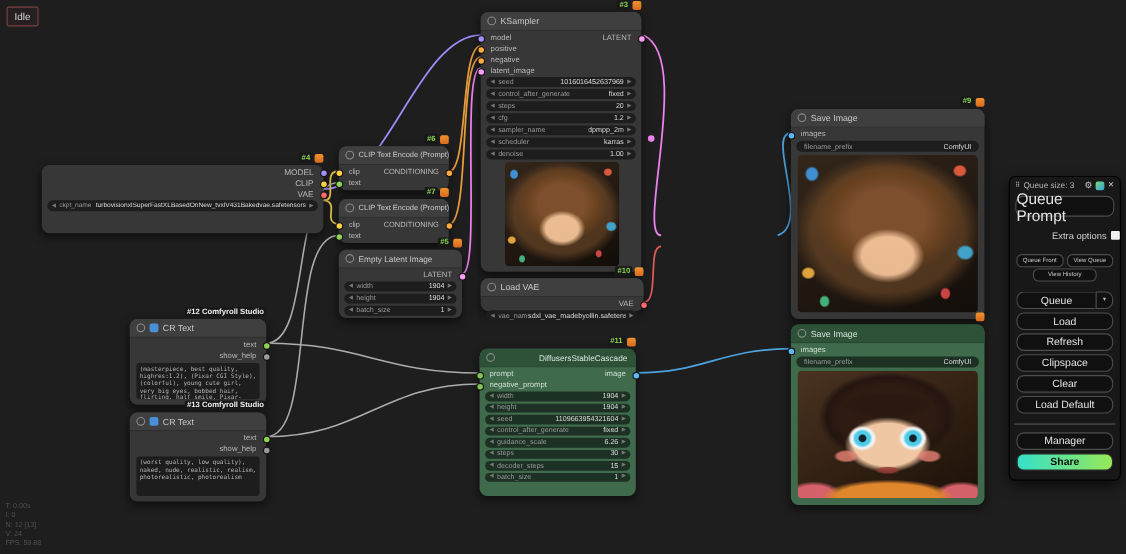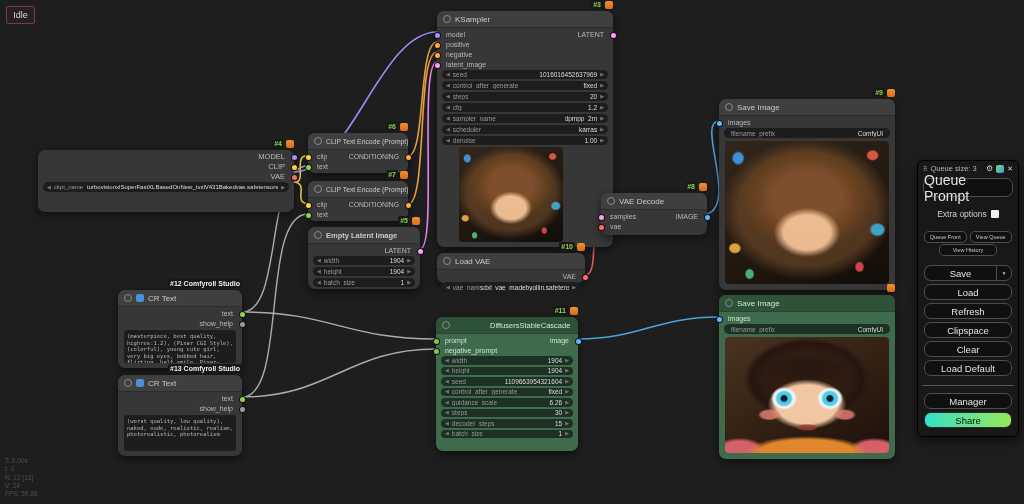--- a/index.html
+++ b/index.html
@@ -78,28 +78,28 @@
   .mhead .sp{flex:1;}
   .micon{font-size:8px;color:#cfcfcf;font-style:normal;line-height:8px;}
   .imgic{width:8px;height:8px;border-radius:2px;background:linear-gradient(135deg,#7ddc6e,#2e9de0);}
   .mbtn{display:flex;align-items:center;justify-content:center;height:14px;margin:3px 6px;
     background:#101010;border:1px solid #4e4e4e;border-radius:7px;color:#e4e4e4;font-size:9.5px;cursor:pointer;}
   .mbtn.big{height:17px;font-size:14px;margin:3px 5px;}
   .splitwrap{display:flex;margin:3px 6px;gap:0;}
   .splitwrap .mbtn{flex:1;margin:0;border-radius:7px 0 0 7px;border-right:none;}
   .splitwrap .seg{width:14px;background:#101010;border:1px solid #4e4e4e;border-radius:0 7px 7px 0;
     display:flex;align-items:center;justify-content:center;color:#bbb;font-size:5px;cursor:pointer;}
-  .xrow{display:flex;align-items:center;justify-content:center;gap:4px;font-size:8.5px;color:#cfcfcf;margin:12px 0;}
+  .xrow{display:flex;align-items:center;justify-content:flex-end;gap:4px;font-size:8.5px;color:#cfcfcf;margin:12px 0;}
   .chk{width:8px;height:8px;background:#f0f0f0;border-radius:1px;}
   .srow{display:flex;gap:3px;margin:1px 6px;justify-content:center;}
   .sbtn{flex:1;height:10px;display:flex;align-items:center;justify-content:center;background:#101010;
     border:1px solid #4e4e4e;border-radius:5px;color:#c8c8c8;font-size:5.5px;cursor:pointer;}
   .sbtn.solo{flex:0 0 56px;}
   .mdiv{height:1px;background:#555;margin:9px 4px 7px;}
-  .share{background:linear-gradient(90deg,#35e0c8,#96e858);color:#0c0c0c;font-weight:normal;border-color:#2d2d2d;}
+  .share{background:linear-gradient(90deg,#35e0c8,#96e858);color:#0c0c0c;font-weight:bold;border-color:#2d2d2d;}
 
   
   #idle{position:absolute;left:6px;top:6px;width:27px;height:16px;background:#272022;border:1px solid #7c4040;
     color:#d8d8d8;font-size:9px;display:flex;align-items:center;justify-content:center;border-radius:2px;z-index:5;}
   #stats{position:absolute;left:5px;top:457px;font-size:6.5px;line-height:8.3px;color:#4f4f4f;z-index:2;}
 </style>
 </head>
 <body>
 
 <div id="canvas">
@@ -182,21 +182,21 @@
         </div>
     <div class="sr"><span>text</span><i class="dot l c-text"></i></div>
   </div>
 </div>
 
 <div class="node" style="left:308px;top:227px;width:112px;height:62px;">
   <div class="badge">
         <span class="num">#5</span>
         <span class="fox"></span>
       </div>
-  <div class="hdr" style="font-size:7.5px;font-weight:bold;">
+  <div class="hdr" style="font-size:7.5px;">
         <i class="hicon"></i>
         <span>Empty Latent Image</span>
       </div>
   <div class="slots" style="font-size:7px;">
     <div class="sr out"><span>LATENT</span><i class="dot r c-latent"></i></div>
   </div>
   <div class="w">
         <i class="arr">◀</i>
         <span class="wl">width</span>
         <span class="wv">1904</span>
@@ -209,21 +209,21 @@
         <i class="arr">▶</i>
       </div>
   <div class="w">
         <i class="arr">◀</i>
         <span class="wl">batch_size</span>
         <span class="wv">1</span>
         <i class="arr">▶</i>
       </div>
 </div>
 
-<div class="node" style="left:437px;top:11px;width:176px;height:236px;">
+<div class="node" style="left:437px;top:11px;width:146px;height:236px;">
   <div class="badge">
         <span class="num">#3</span>
         <span class="fox"></span>
       </div>
   <div class="hdr">
         <i class="hicon"></i>
         <span>KSampler</span>
       </div>
   <div class="slots" style="font-size:7px;">
     <div class="sr duo">
@@ -274,39 +274,20 @@
       </div>
   <div class="w">
         <i class="arr">◀</i>
         <span class="wl">denoise</span>
         <span class="wv">1.00</span>
         <i class="arr">▶</i>
       </div>
   <div class="pic pic1" style="left:22px;top:136px;width:104px;height:95px;"></div>
 </div>
 
-<div class="node" style="left:601px;top:193px;width:106px;height:42px;">
-  <div class="badge">
-        <span class="num">#8</span>
-        <span class="fox"></span>
-      </div>
-  <div class="hdr">
-        <i class="hicon"></i>
-        <span>VAE Decode</span>
-      </div>
-  <div class="slots" style="font-size:7px;">
-    <div class="sr duo">
-          <span>samples</span>
-          <span>IMAGE</span>
-          <i class="dot l c-latent"></i>
-          <i class="dot r c-image"></i>
-        </div>
-    <div class="sr"><span>vae</span><i class="dot l c-vae"></i></div>
-  </div>
-</div>
 
 <div class="node" style="left:437px;top:253px;width:148px;height:30px;">
   <div class="badge">
         <span class="num">#10</span>
         <span class="fox"></span>
       </div>
   <div class="hdr">
         <i class="hicon"></i>
         <span>Load VAE</span>
       </div>
@@ -474,21 +455,21 @@
       </div>
   <div class="srow">
     <div class="sbtn">Queue Front</div>
     <div class="sbtn">View Queue</div>
   </div>
   <div class="srow">
         <div class="sbtn solo">View History</div>
       </div>
   <div style="height:5px;"></div>
   <div class="splitwrap">
-    <div class="mbtn">Save</div>
+    <div class="mbtn">Queue</div>
     <div class="seg">▼</div>
   </div>
   <div class="mbtn">Load</div>
   <div class="mbtn">Refresh</div>
   <div class="mbtn">Clipspace</div>
   <div class="mbtn">Clear</div>
   <div class="mbtn">Load Default</div>
   <div class="mdiv"></div>
   <div class="mbtn">Manager</div>
   <div class="mbtn share">Share</div>

